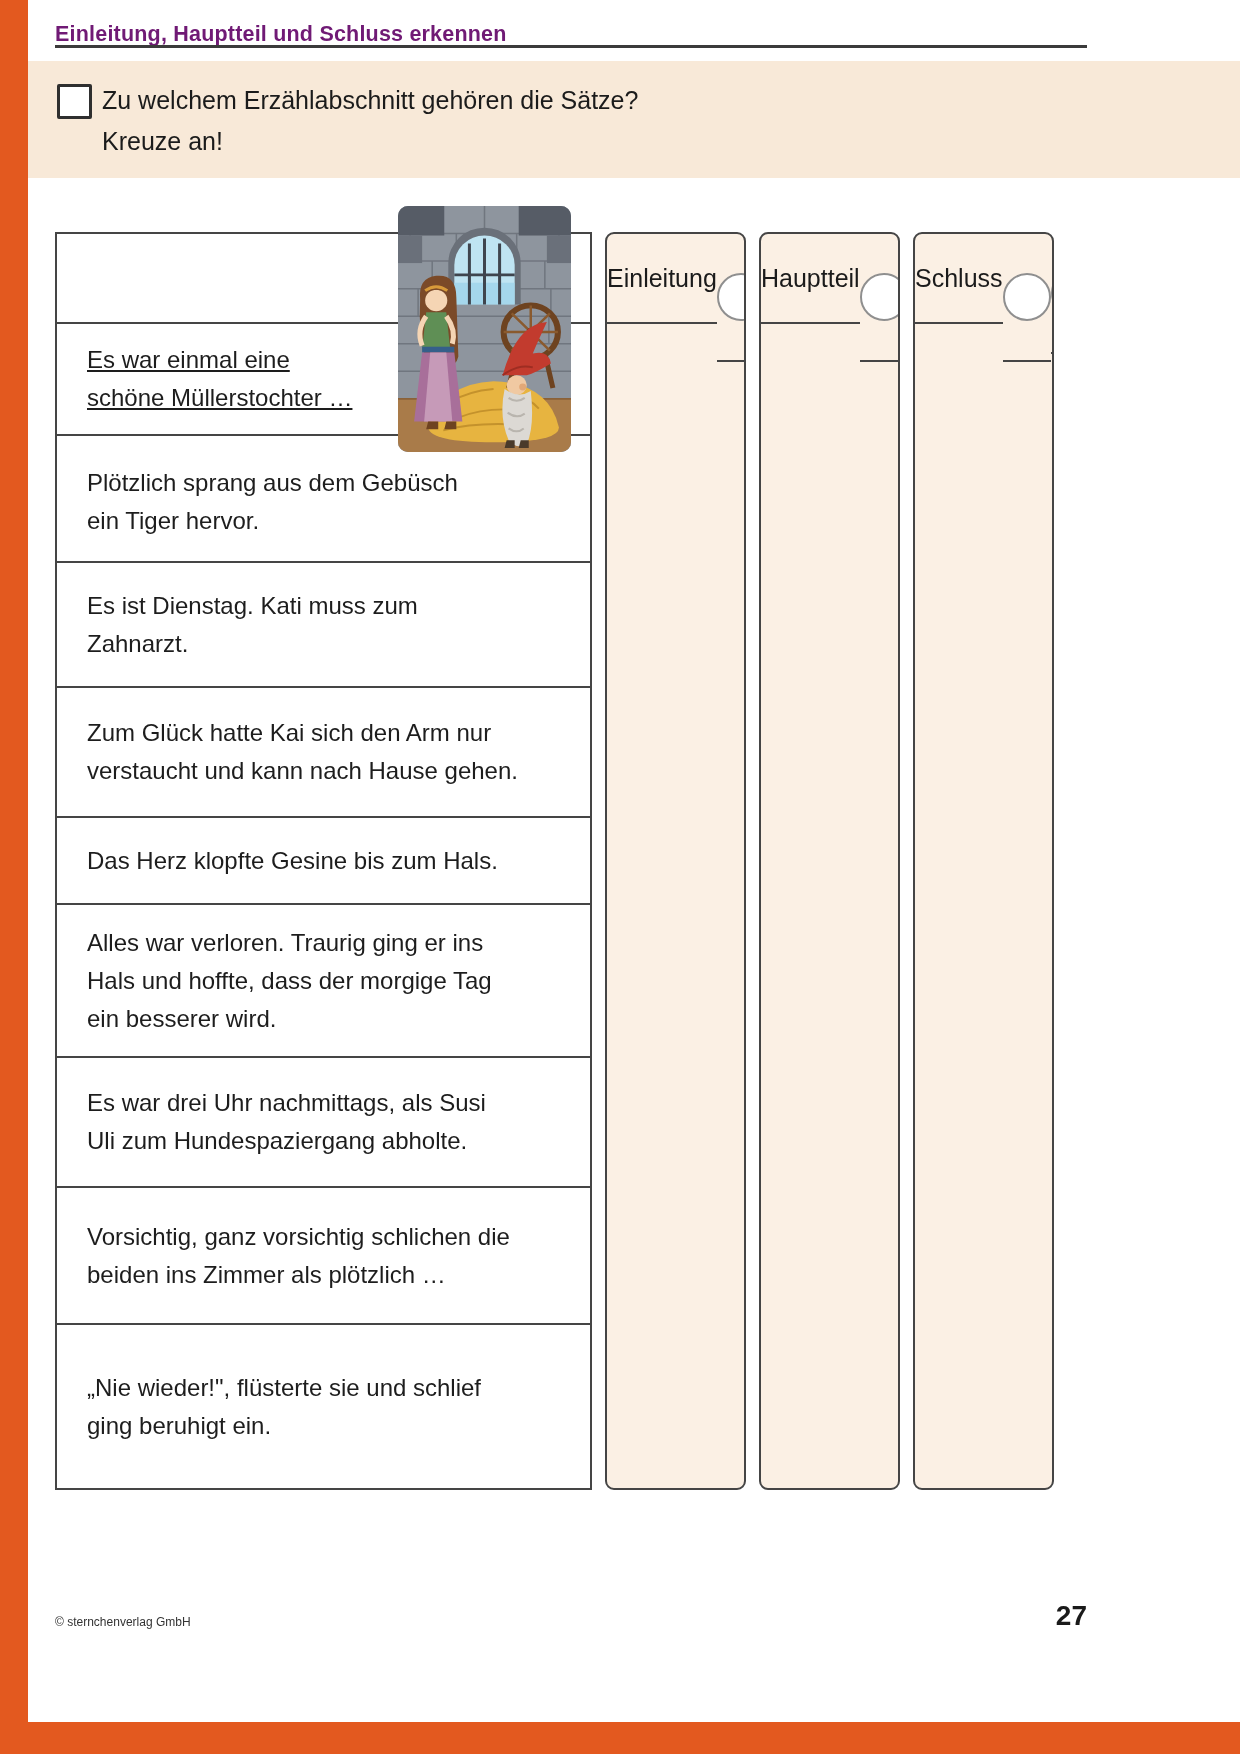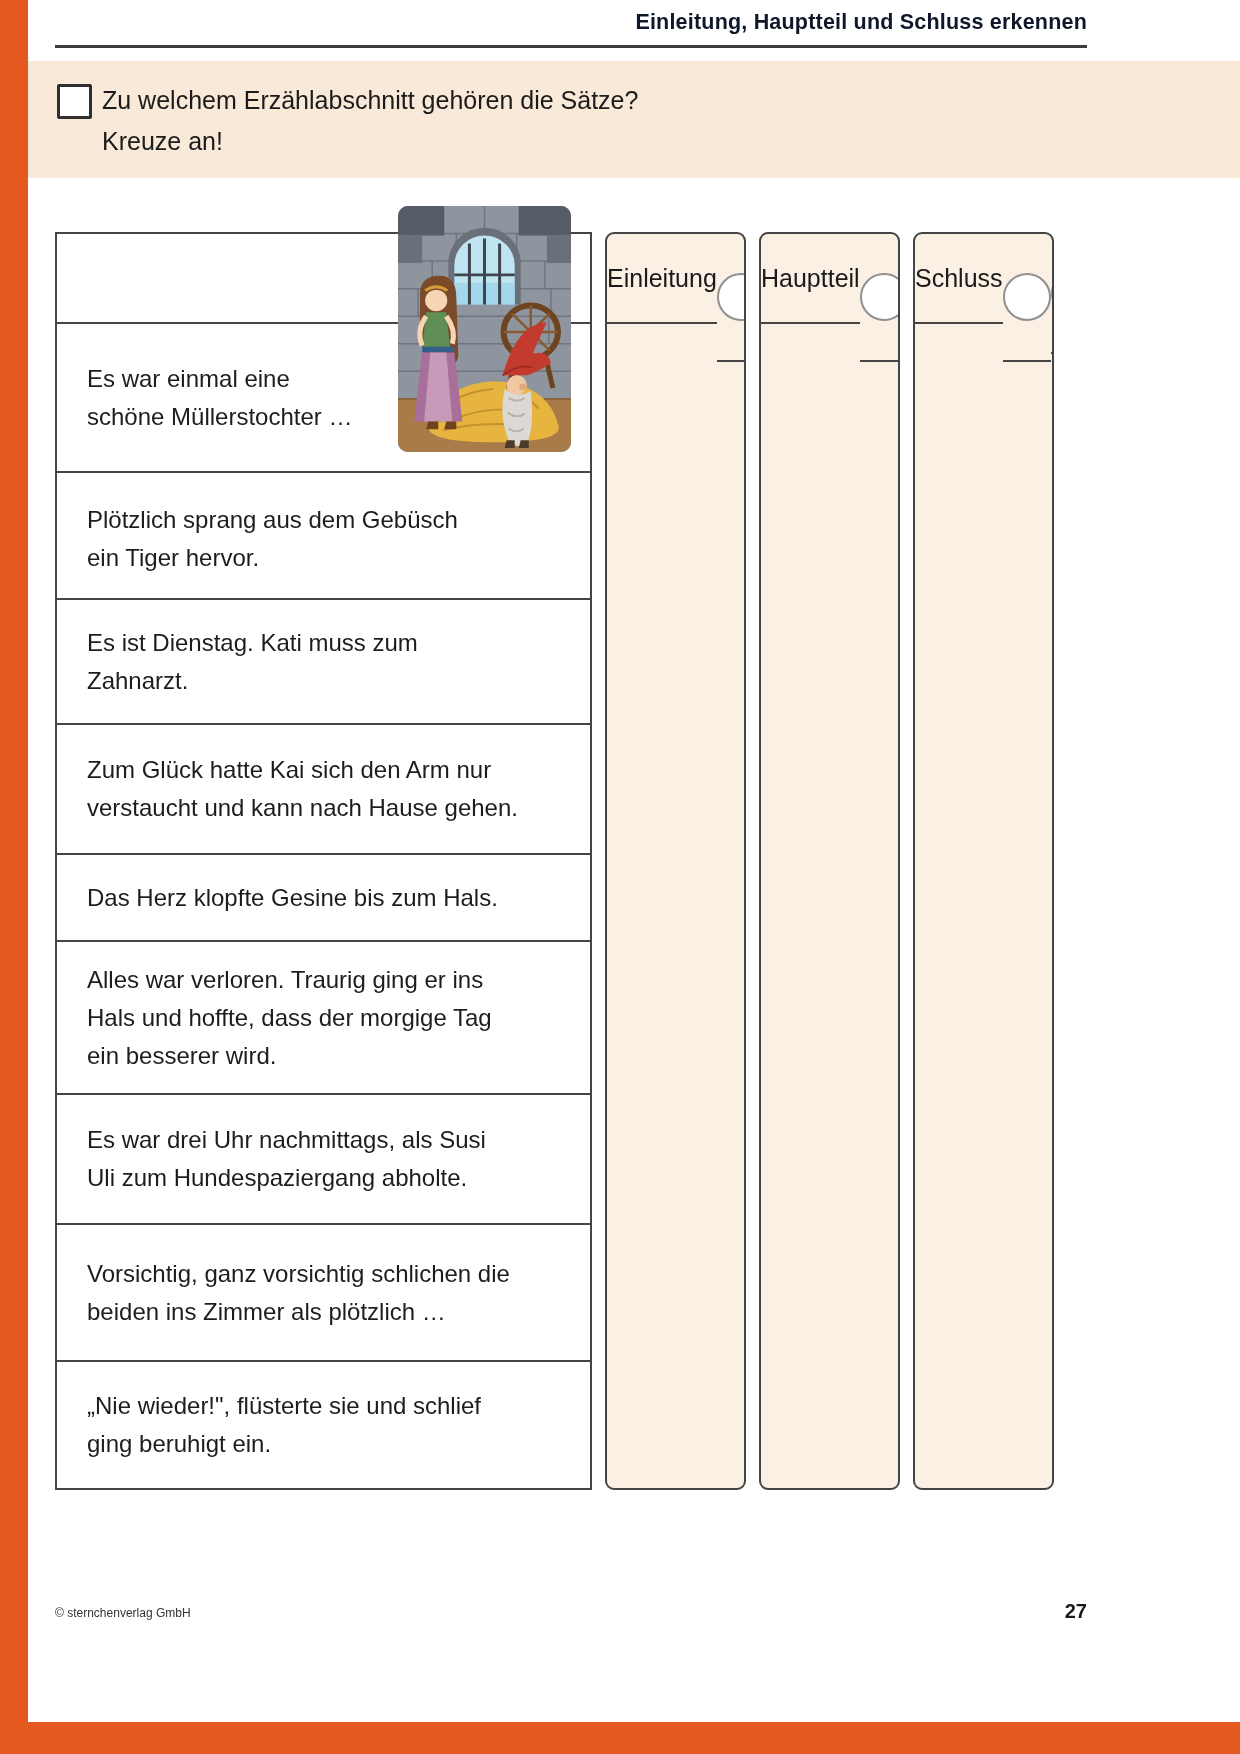--- a/index.html
+++ b/index.html
@@ -8,22 +8,22 @@
 
   .page {
     position:relative; width:1240px; height:1754px; background:#ffffff;
     font-family:"Liberation Sans", sans-serif; color:#1d1d1d; overflow:hidden;
   }
 
   .spine { position:absolute; left:0; top:0; width:28px; height:1754px; background:var(--accent-orange,#E3591F); }
   .bottom-bar { position:absolute; left:0; top:1722px; width:1240px; height:32px; background:var(--accent-orange,#E3591F); }
 
   .header-title {
-    position:absolute; top:10px; left:55px; width:1032px;
-    text-align:right; font-size:21.5px; font-weight:700; letter-spacing:.2px; color:#0f172a;
+    position:absolute; top:22px; left:55px; width:1032px;
+    text-align:left; font-size:21.5px; font-weight:700; letter-spacing:.2px; color:#701a75;
   }
   .header-rule { position:absolute; top:45px; left:55px; width:1032px; height:3px; background:#3b3b3b; }
 
   .task-band { position:absolute; left:28px; top:61px; width:1212px; height:117px; background:var(--band-beige,#F8E9D8);padding-left:8px; }
   .task-checkbox {
     position:absolute; left:29px; top:23px; width:35px; height:35px;
     background:#ffffff; border:3px solid #2f2f2f; border-radius:2px; cursor:pointer;
   }
   .task-text { position:absolute; left:74px; top:19px; font-size:25px; line-height:41px; color:#1b1b1b; }
 
@@ -67,21 +67,21 @@
     position:absolute; left:398px; top:206px; width:173px; height:246px;
     border-radius:10px; overflow:hidden; z-index:5; background:#8e959e;
   }
   .illustration svg { width:100%; height:100%; display:block; }
 
   .footer {
     position:absolute; left:55px; top:1600px; width:1032px;
     display:flex; justify-content:space-between; align-items:flex-end;
   }
   .footer-copyright { font-size:12px; color:#333333; padding-bottom:3px; }
-  .page-number { font-size:20px; font-weight:700; color:#1a1a1a; }
+  .page-number { font-size:28px; font-weight:700; color:#1a1a1a; }
 </style>
 </head>
 <body>
 
 <div class="page">
   <div class="spine"></div>
   <div class="bottom-bar"></div>
 
   <div class="header-title">Einleitung, Hauptteil und Schluss erkennen</div>
   <div class="header-rule"></div>
@@ -89,21 +89,21 @@
   <div class="task-band">
     <div class="task-checkbox"></div>
     <div class="task-text">
       <div>Zu welchem Erzählabschnitt gehören die Sätze?</div>
       <div>Kreuze an!</div>
     </div>
   </div>
 
   <div class="sentence-table">
       <div class="sentence-row" style="height: 90px;"></div>
-      <div class="sentence-row" style="height: 149px;">
+      <div class="sentence-row" style="height: 112px; text-decoration: underline;">
         <div class="sentence-text">
           <div>Es war einmal eine</div>
           <div>schöne Müllerstochter …</div>
         </div>
       </div>
       <div class="sentence-row" style="height: 120px; margin-top: 7px;">
         <div class="sentence-text">
           <div>Plötzlich sprang aus dem Gebüsch</div>
           <div>ein Tiger hervor.</div>
         </div>

